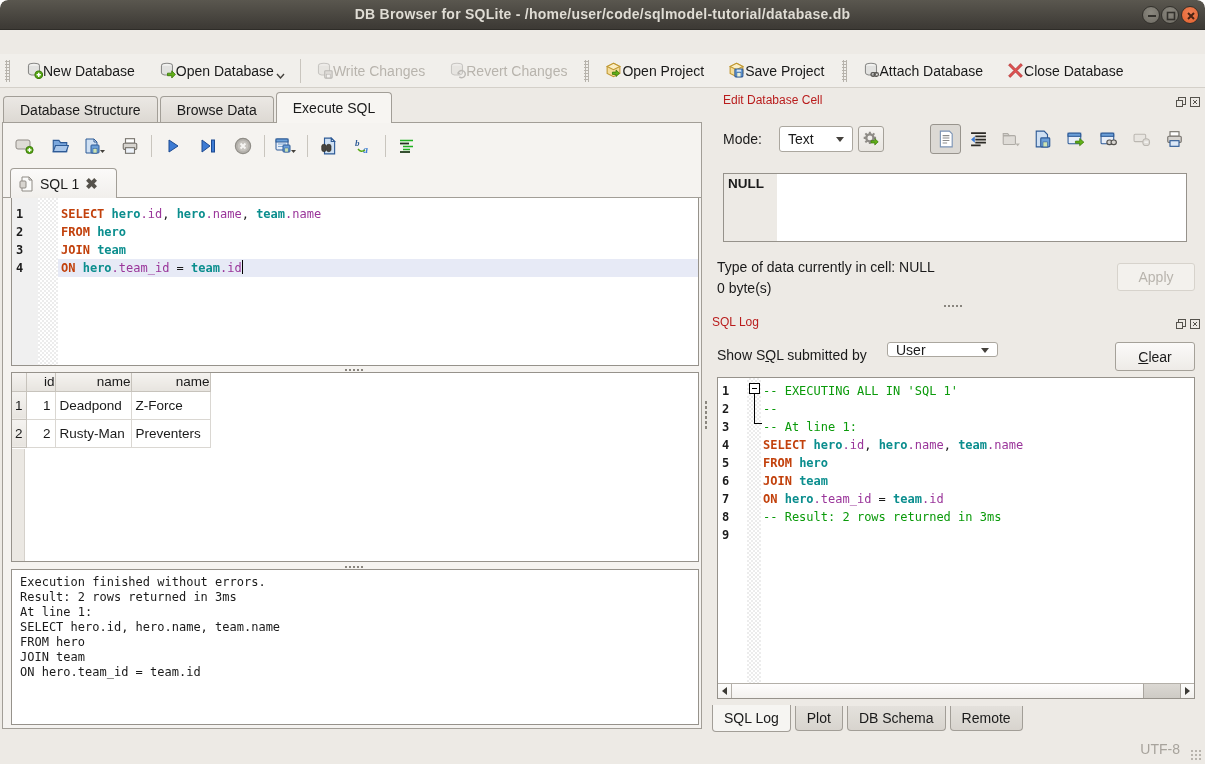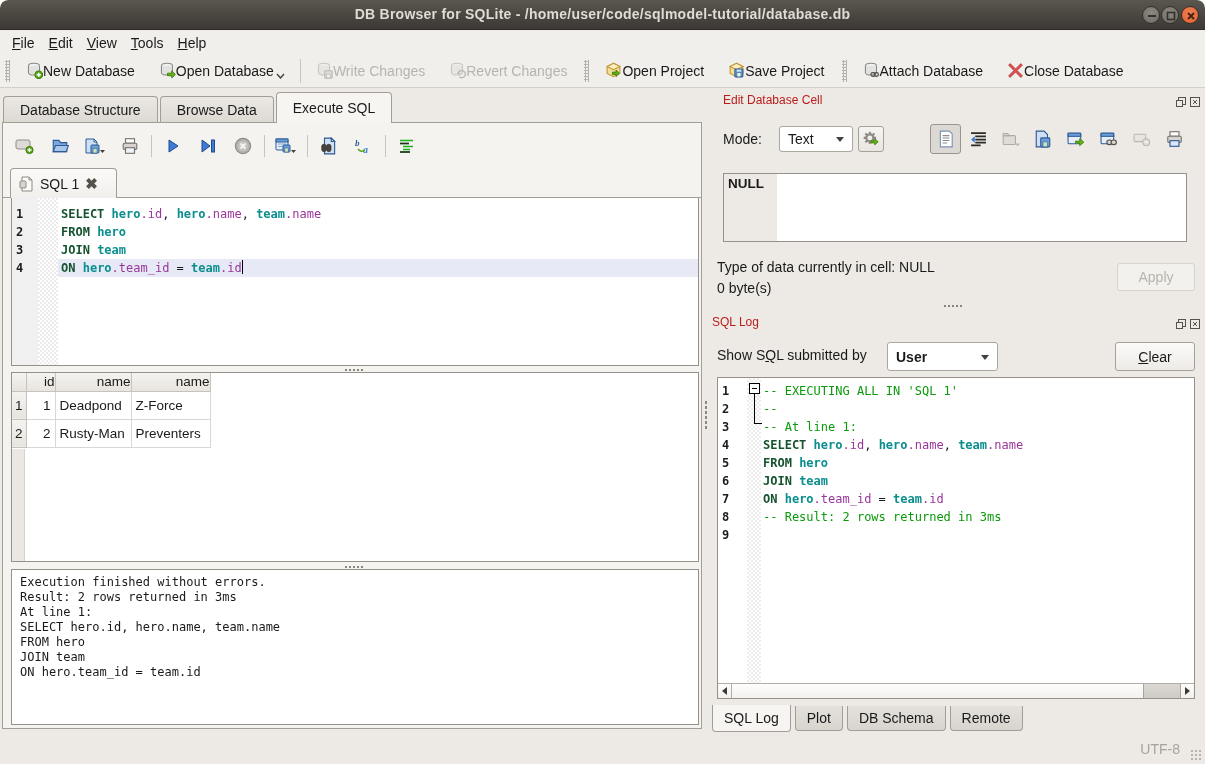--- a/index.html
+++ b/index.html
@@ -55,21 +55,21 @@
   .editor .gutter { position:absolute; left:0; top:0; bottom:0; width:26px; background:#f0f0f0; }
   .foldmargin { position:absolute; left:26px; top:0; bottom:0; width:20px;
                 background-image:conic-gradient(#ececec 90deg, #ffffff 90deg 180deg, #ececec 180deg 270deg, #ffffff 270deg);
                 background-size:4px 4px; }
   .codeline { position:absolute; left:0; height:18px; line-height:18px; white-space:pre;
               font-family:"DejaVu Sans Mono", monospace; font-size:12px; }
   .gutternum { position:absolute; left:4px; height:18px; line-height:18px; font-family:"DejaVu Sans Mono", monospace;
                font-size:12px; font-weight:bold; color:#1c1c1c; }
   .curline { position:absolute; left:46px; right:0; height:18px; background:#e7eaf6; }
   .cursor { display:inline-block; width:1.5px; height:14px; background:#000; vertical-align:-2px; }
-  .tok-kw { color:#14532d; font-weight:bold; }
+  .tok-kw { color:#c2410c; font-weight:bold; }
   .tok-tbl { color:#0b8e8e; font-weight:bold; }
   .tok-fld { color:#9a359a; }
   .tok-pun { color:#1a1a1a; }
   .tok-cmt { color:#0a9a0a; }
   
   .hsplit { position:absolute; height:4px; width:22px;
             background-image:radial-gradient(#89857e 1px, transparent 1.1px);
             background-size:4px 4px; background-position:1px 1px; }
   
   .grid { position:absolute; left:8px; top:249px; width:688px; height:190px; background:#ffffff;
@@ -160,27 +160,20 @@
           <rect x="5.5" y="5.5" width="7" height="7" fill="none" stroke="#33312c" stroke-width="1.6"></rect>
         </svg>
     </div>
     <div class="winbtn close" style="left:1181px">
       <svg width="18" height="18">
           <path d="M6 6 L12 12 M12 6 L6 12" stroke="#4a2313" stroke-width="2"></path>
         </svg>
     </div>
   </div>
 
-  <div class="menubar">
-    <span class="menu-item mn">File</span>
-    <span class="menu-item mn">Edit</span>
-    <span class="menu-item mn">View</span>
-    <span class="menu-item mn">Tools</span>
-    <span class="menu-item mn">Help</span>
-  </div>
 
   <div class="toolbar">
     <div class="tb-handle"></div>
     <div class="tb-btn">
       <svg width="17" height="17" viewBox="0 0 16 16">
         <ellipse cx="7.5" cy="3.6" rx="5.2" ry="2.4" fill="#f2f2f0" stroke="#8a8a88"></ellipse>
         <path d="M2.3 3.6 v6.2 c0 1.3 2.3 2.4 5.2 2.4 s5.2-1.1 5.2-2.4 V3.6" fill="#e2e2e0" stroke="#8a8a88"></path>
         <circle cx="12" cy="12" r="3.6" fill="#57a814" stroke="#3c7a0b"></circle>
         <path d="M12 10 v4 M10 12 h4" stroke="#fff" stroke-width="1.4"></path>
       </svg>
@@ -524,21 +517,21 @@
           <rect x="2.5" y="0.5" width="7" height="7" fill="none" stroke="#55524c"></rect>
           <rect x="0.5" y="3.5" width="6" height="6" fill="#edeae5" stroke="#55524c"></rect>
         </svg></span>
     <span><svg width="10" height="10">
           <rect x="0.5" y="0.5" width="9" height="9" fill="none" stroke="#55524c"></rect>
           <path d="M3 3 l4 4 M7 3 l-4 4" stroke="#55524c"></path>
         </svg></span>
   </div>
 
   <div class="label" style="position:absolute; left:717px; top:347px;"><span>Show S</span><span style="text-decoration:underline">Q</span><span>L submitted by</span></div>
-  <div class="combo" style="left:887px; top:342px; width:111px; height:29px;font-weight:bold;">
+  <div class="combo" style="left:887px; top:342px; width:111px; height:15px;">
     <span>User</span>
     <span class="arrow"></span>
   </div>
   <div class="btn mn" style="left:1115px; top:342px; width:80px; height:29px;">
       <span class="mn">Clear</span>
     </div>
 
   <div class="log">
     <div class="lgutter"></div>
     <div class="lfold"></div>

